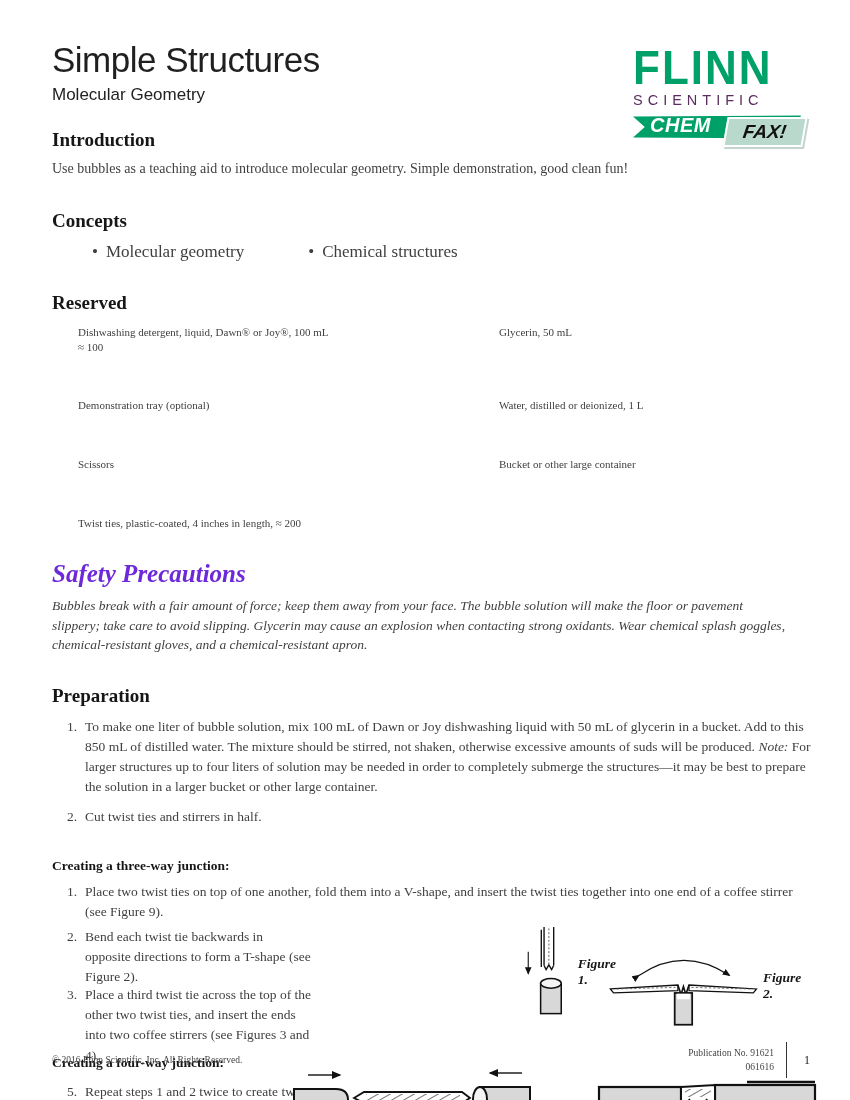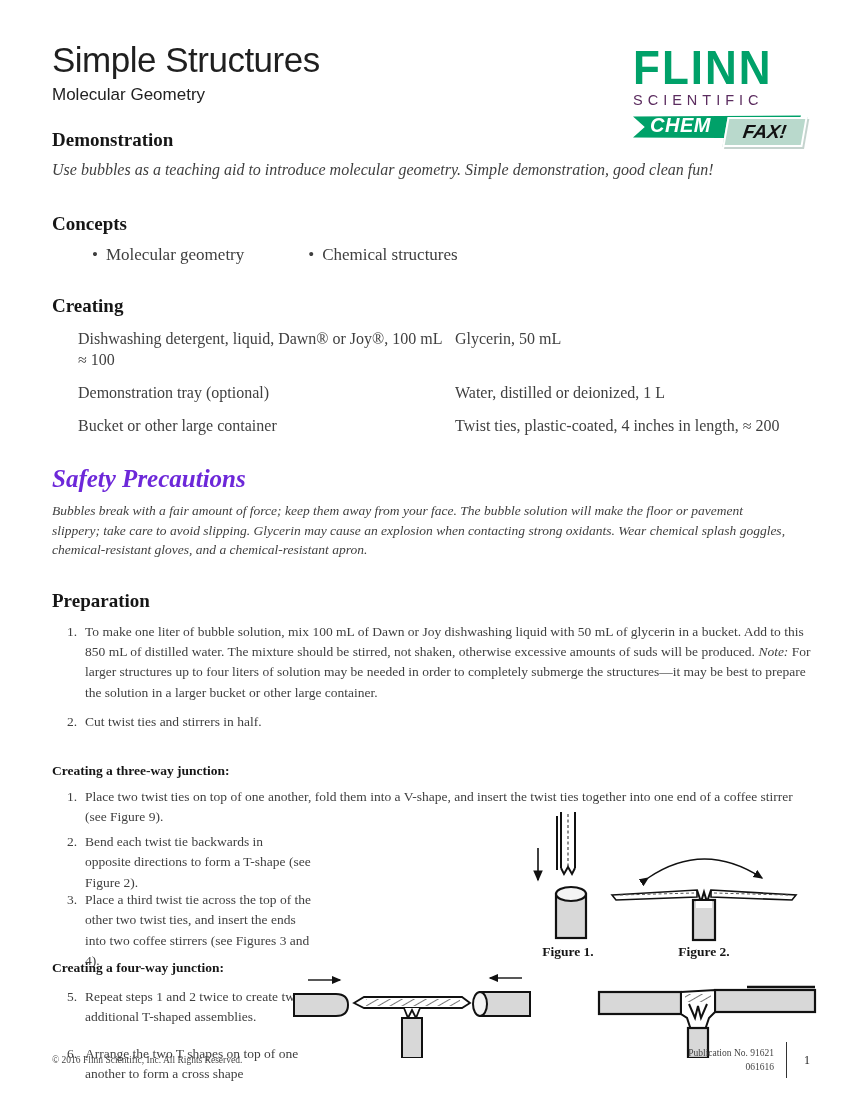--- a/index.html
+++ b/index.html
@@ -43,48 +43,48 @@
     box-shadow:2px 2px 0 rgba(90,130,115,0.35);
   }
   .chemfax-fax{
     font-family:"Liberation Sans", sans-serif;font-weight:700;font-style:italic;
     font-size:19px;color:#111;transform:skewX(2deg);
   }
 
   
   .h-serif{font-weight:bold;font-size:19px;color:#161616;margin:0;}
   .h-italic{font-weight:bold;font-style:italic;font-size:25px;color:#6d28d9;margin:0;}
-  .body-text{font-size:16px;line-height:1.5;font-style:italic;}
+  .body-text{font-size:14px;line-height:1.5;}
   .sec{margin:0;}
   .sec-intro{margin-top:24px;}
   .sec-concepts{margin-top:31px;}
   .sec-materials{margin-top:30px;}
   .sec-safety{margin-top:29px;}
   .sec-prep{margin-top:30px;}
 
   .concept-row{margin:10px 0 0 40px;font-size:17px;}
   .concept-item{display:inline-block;}
   .concept-item:first-child{width:212px;}
   .bullet{margin-right:8px;}
 
   .mat-grid{margin:11px 0 0 26px;display:grid;grid-template-columns:377px 1fr;row-gap:11px;
-    font-size:16px;line-height:1.35;}
+    font-size:11px;line-height:1.35;gap:44px;}
 
   .safety-body{font-style:italic;font-size:13.5px;line-height:1.45;margin-top:8px;width:735px;}
 
   .steps{margin-top:10px;}
   .step{display:flex;font-size:13.5px;line-height:1.5;margin:0 0 9px 8px;}
   .step-num{width:17px;min-width:17px;text-align:right;margin-right:8px;}
   .note-it{font-style:italic;}
 
   
   .proc-canvas{position:relative;height:344px;margin-top:28px;}
   .proc-sub{position:absolute;left:0;font-weight:bold;font-size:13.5px;color:#161616;}
   .p-step{position:absolute;display:flex;font-size:13.5px;line-height:1.5;}
-  .figure{position:absolute;display:flex;flex-direction:column;align-items:center;}
+  .figure{position:absolute;display:flex;align-items:center;font-style:italic;}
   .fig-caption{font-weight:bold;font-size:13.5px;color:#161616;margin-top:2px;}
 
   
   .footer{position:absolute;left:52px;right:35px;bottom:22px;display:flex;align-items:center;}
   .footer-copy{font-size:9.5px;color:#444;flex:1;}
   .footer-pub{font-size:9.5px;color:#444;text-align:right;line-height:1.5;}
   .footer-divider{width:1px;height:36px;background:#333;margin:0 12px;}
   .footer-page{font-size:12px;color:#222;width:16px;text-align:center;}
 </style>
 </head>
@@ -103,42 +103,43 @@
           <div class="chemfax-ribbon" style="background:#00a169;"></div>
           <div class="chemfax-chem">CHEM</div>
           <div class="chemfax-faxbox" style="background:#b9d9cc;">
             <span class="chemfax-fax">FAX!</span>
           </div>
         </div>
       </div>
     </div>
 
     <div class="sec sec-intro">
-      <div class="h-serif">Demonstration</div>
+      <div class="h-serif">Introduction</div>
       <div class="body-text" style="margin-top:7px;">Use bubbles as a teaching aid to introduce molecular geometry. Simple demonstration, good clean fun!</div>
     </div>
 
     <div class="sec sec-concepts">
       <div class="h-serif">Concepts</div>
       <div class="concept-row">
         <span class="concept-item"><span class="bullet">•</span><span>Molecular geometry</span></span>
         <span class="concept-item"><span class="bullet">•</span><span>Chemical structures</span></span>
       </div>
     </div>
 
     <div class="sec sec-materials">
-      <div class="h-serif">Creating</div>
+      <div class="h-serif">Reserved</div>
       <div class="mat-grid">
         <div>
           <div>Dishwashing detergent, liquid, Dawn® or Joy®, 100 mL</div>
           <div>≈ 100</div>
         </div>
         <div>Glycerin, 50 mL</div>
         <div>Demonstration tray (optional)</div>
         <div>Water, distilled or deionized, 1 L</div>
+        <div>Scissors</div>
         <div>Bucket or other large container</div>
         <div>Twist ties, plastic-coated, 4 inches in length, ≈ 200</div>
       </div>
     </div>
 
     <div class="sec sec-safety">
       <div class="h-italic">Safety Precautions</div>
       <div class="safety-body">Bubbles break with a fair amount of force; keep them away from your face. The bubble solution will make the floor or pavement slippery; take care to avoid slipping. Glycerin may cause an explosion when contacting strong oxidants. Wear chemical splash goggles, chemical-resistant gloves, and a chemical-resistant apron.</div>
     </div>
 

